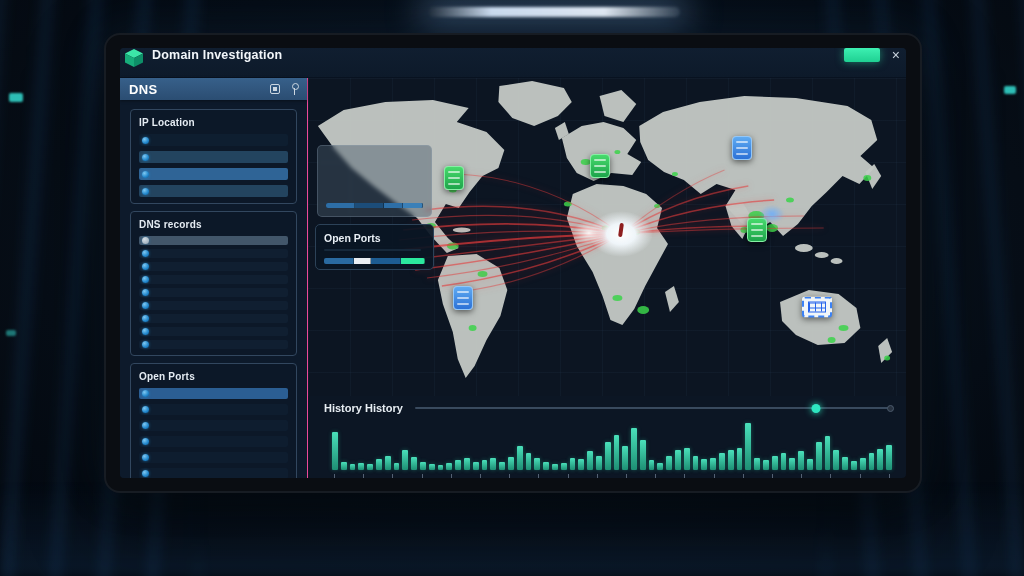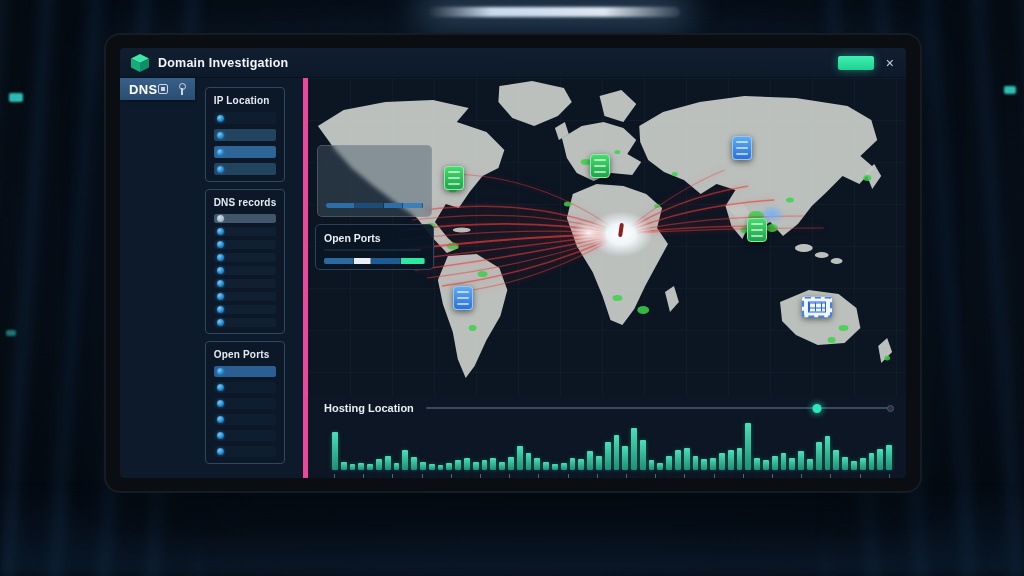--- a/index.html
+++ b/index.html
@@ -12,29 +12,29 @@
   .floor{position:absolute;left:0;bottom:0;width:100%;height:90px;background:linear-gradient(180deg,rgba(20,50,85,0),rgba(30,70,115,.25));filter:blur(6px)}
   .lamp{position:absolute;left:428px;top:7px;width:252px;height:10px;border-radius:6px;background:linear-gradient(90deg,rgba(170,210,250,.15),#d7e8fb 25%,#eef6ff 70%,rgba(170,210,250,.25));filter:blur(1.5px);box-shadow:0 0 34px 10px rgba(140,195,255,.35)}
   .glint{position:absolute;background:#35ddd2;filter:blur(1px);opacity:.85;border-radius:2px}
   .g1{left:9px;top:93px;width:14px;height:9px}
   .g2{left:1004px;top:86px;width:12px;height:8px}
   .g3{left:6px;top:330px;width:10px;height:6px;opacity:.5}
   
   .monitor{position:absolute;left:104px;top:33px;width:818px;height:460px;background:#0a0d12;border:2px solid #171c23;border-radius:16px;box-shadow:0 30px 70px rgba(0,0,0,.65),0 0 46px rgba(40,95,150,.18)}
   .screen{position:absolute;left:14px;top:13px;right:14px;bottom:13px;background:#0c1624;border-radius:4px;overflow:hidden;display:flex;flex-direction:column}
   
-  .app-header{height:30px;flex:0 0 30px;background:linear-gradient(180deg,#101e30,#0d1a2a);display:flex;align-items:center;padding:0 10px;border-bottom:1px solid #081220}
+  .app-header{height:30px;flex:0 0 30px;background:linear-gradient(180deg,#101e30,#0d1a2a);display:flex;padding:0 4px;border-bottom:1px solid #081220}
   .logo{width:20px;height:20px;margin-right:8px;flex:0 0 auto}
   .app-title{color:#f2f6fa;font-size:12.5px;font-weight:bold;letter-spacing:.2px}
   .spacer{flex:1}
   .accent-btn{width:36px;height:14px;border-radius:2px;background:linear-gradient(180deg,#3df0b2,#1fd092);box-shadow:0 0 8px rgba(46,230,168,.5);cursor:pointer;margin-right:10px}
   .close-btn{color:#c9d4de;font-size:14px;line-height:14px;cursor:pointer;padding:0 2px}
   
   .content{flex:1;display:flex;min-height:0}
-  .sidebar{width:188px;flex:0 0 188px;background:#0d1a2b;border-right:5px solid #ec4899;display:flex;flex-direction:row}
+  .sidebar{width:188px;flex:0 0 188px;background:#0d1a2b;border-right:1px solid #ec4899;display:flex;flex-direction:column}
   .sb-header{height:22px;flex:0 0 22px;background:linear-gradient(180deg,#37608a,#2b4d72);display:flex;align-items:center;padding:0 9px;box-shadow:0 1px 3px rgba(0,0,0,.4)}
   .sb-title{color:#fff;font-size:13px;font-weight:bold;letter-spacing:.4px}
   .sb-icons{margin-left:auto;display:flex;align-items:center;gap:10px}
   .win-icon{width:10px;height:10px;border:1px solid #ccd7e1;border-radius:2px;position:relative}
   .win-icon::after{content:"";position:absolute;left:2px;top:2px;width:4px;height:4px;background:#ccd7e1}
   .key-icon{width:8px;height:12px;position:relative}
   .key-icon::before{content:"";position:absolute;left:1.5px;top:0;width:5px;height:5px;border:1.5px solid #ccd7e1;border-radius:50%}
   .key-icon::after{content:"";position:absolute;left:3.5px;top:5px;width:1.5px;height:7px;background:#ccd7e1}
   .panels{padding:9px 10px;display:flex;flex-direction:column;gap:7px}
   .panel{border:1px solid #32475f;border-radius:4px;background:#0c1828;padding:7px 8px 6px}
@@ -321,21 +321,21 @@
             <div class="seg">
                 <span style="flex: 3 1 0%; background: rgb(42, 106, 160);"></span>
                 <span style="flex: 1.6 1 0%; background: rgb(233, 238, 243);"></span>
                 <span style="flex: 3 1 0%; background: rgb(29, 92, 146);"></span>
                 <span style="flex: 2.4 1 0%; background: rgb(43, 233, 158);"></span>
               </div>
           </div>
         </div>
 
         <div class="hosting">
-          <span class="hh-label">Hosting Location</span>
+          <span class="hh-label">History History</span>
           <span class="hh-track">
             <span class="hh-thumb" id="slider-thumb" style="left: 84%;"></span>
             <span class="hh-end"></span>
           </span>
         </div>
 
         <div class="chart">
           <div class="bars" id="bars">
               <div class="bar" style="height: 38.4px;"></div>
               <div class="bar" style="height: 7.68px;"></div>

